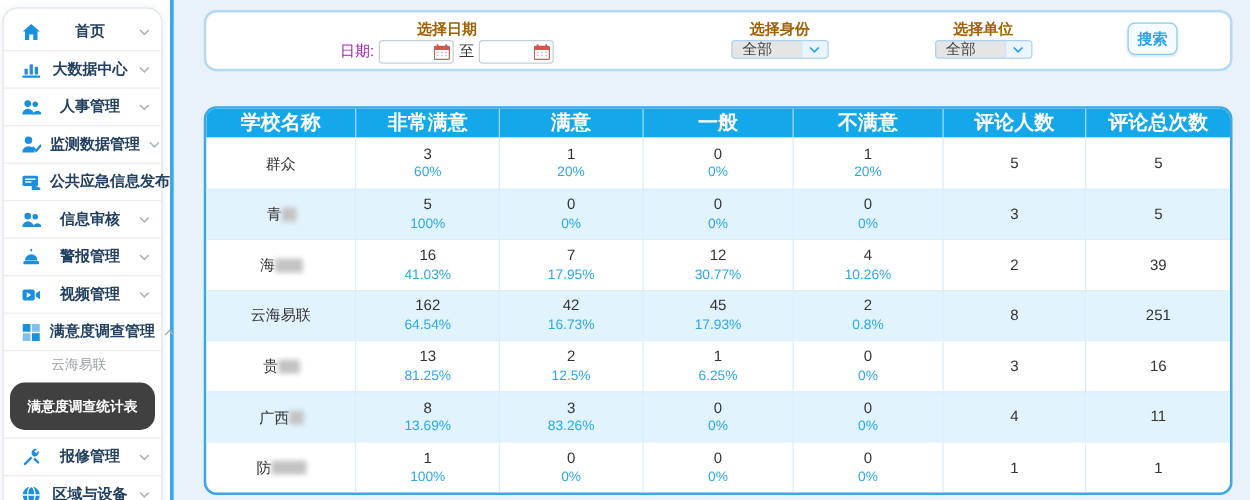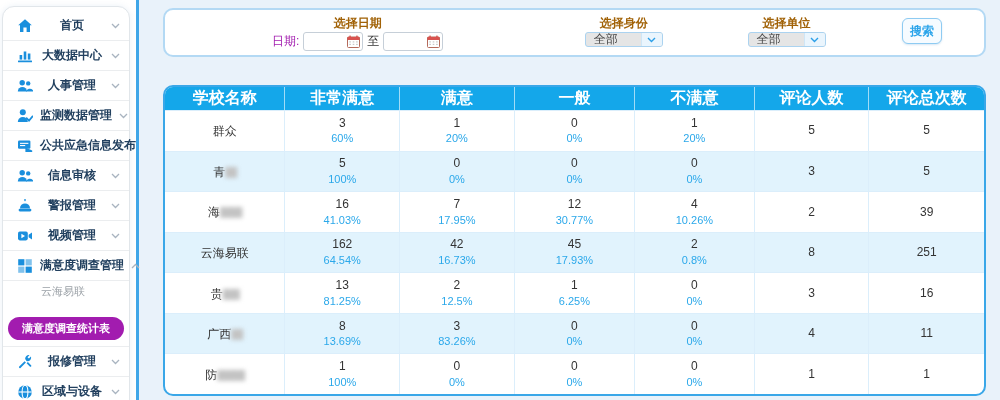--- a/index.html
+++ b/index.html
@@ -23,22 +23,22 @@
   .sicon{width:17px;height:16px;display:flex;align-items:center;justify-content:center;flex:none;}
   .slabel{flex:1;font-size:12px;font-weight:700;color:#22405f;white-space:nowrap;letter-spacing:0;}
   .chev{flex:none;display:flex;align-items:center;}
   .chev.up svg{transform:rotate(180deg);}
   .submenu{padding:2px 0 3px;border-bottom:1px solid #ebedef;}
   .sub-item{
     height:17px;display:flex;align-items:center;padding-left:38px;
     font-size:11px;color:#9aa0a6;cursor:pointer;
   }
   .sub-item.active{
-    margin:17px 5px 3px 5px;height:23px;padding:0;border-radius:12px;
-    background:#a21caf;color:#fff;font-weight:700;justify-content:center;
+    margin:6px 5px 3px 5px;height:38px;padding:0;border-radius:12px;
+    background:#404040;color:#fff;font-weight:700;justify-content:center;
   }
   
   .main{position:absolute;left:139px;right:0;top:0;bottom:0;background:#e9f2fa;}
   
   .filter-card{
     position:absolute;left:24px;right:14px;top:8px;height:49px;
     background:#fff;border:2px solid #b3d9f4;border-radius:10px;
     box-sizing:border-box;display:flex;align-items:stretch;padding:3px 8px;
   }
   .fgroup{display:flex;flex-direction:column;align-items:center;justify-content:space-between;padding:2px 0 5px;}

